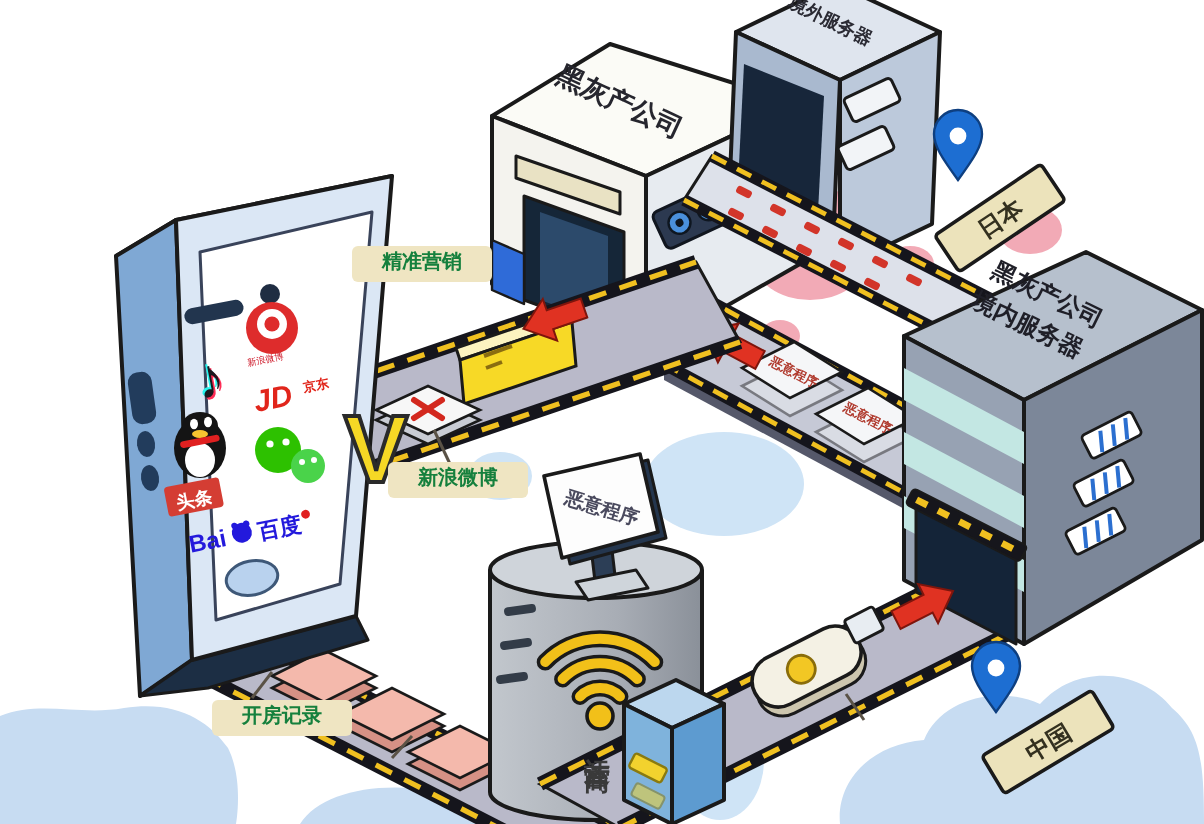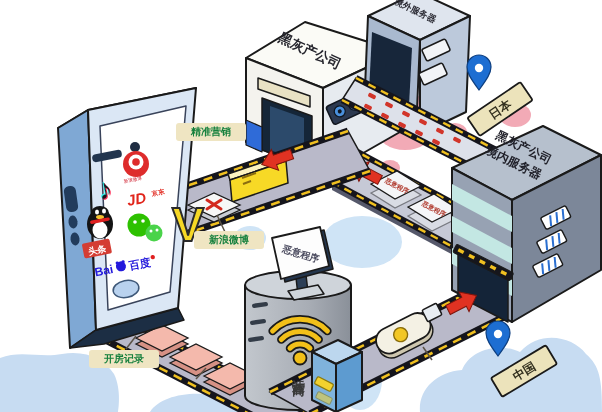--- a/index.html
+++ b/index.html
@@ -345,15 +345,15 @@
   <g stroke="#5a5246" stroke-width="1.5">
     <line x1="225" y1="232" x2="217" y2="215"></line>
     <line x1="126" y1="349" x2="136" y2="336"></line>
     <line x1="196" y1="379" x2="206" y2="368"></line>
     <line x1="432" y1="360" x2="423" y2="347"></line>
   </g>
 </svg>
 
 <div class="tag" style="left:176px;top:123px">精准营销</div>
 <div class="tag" style="left:194px;top:231px">新浪微博</div>
-<div class="tag" style="left:89px;top:350px">开房记录</div>
+<div class="tag" style="left:106px;top:350px">开房记录</div>
 <div class="vtext" style="left:289px;top:368px">运营商</div>
 </div>
 
 </body></html>

